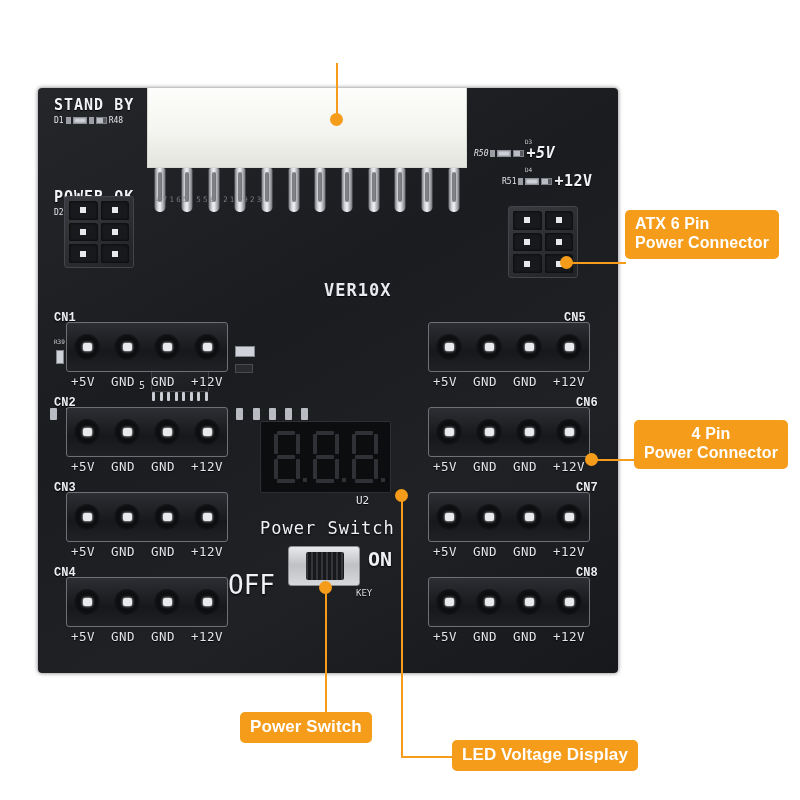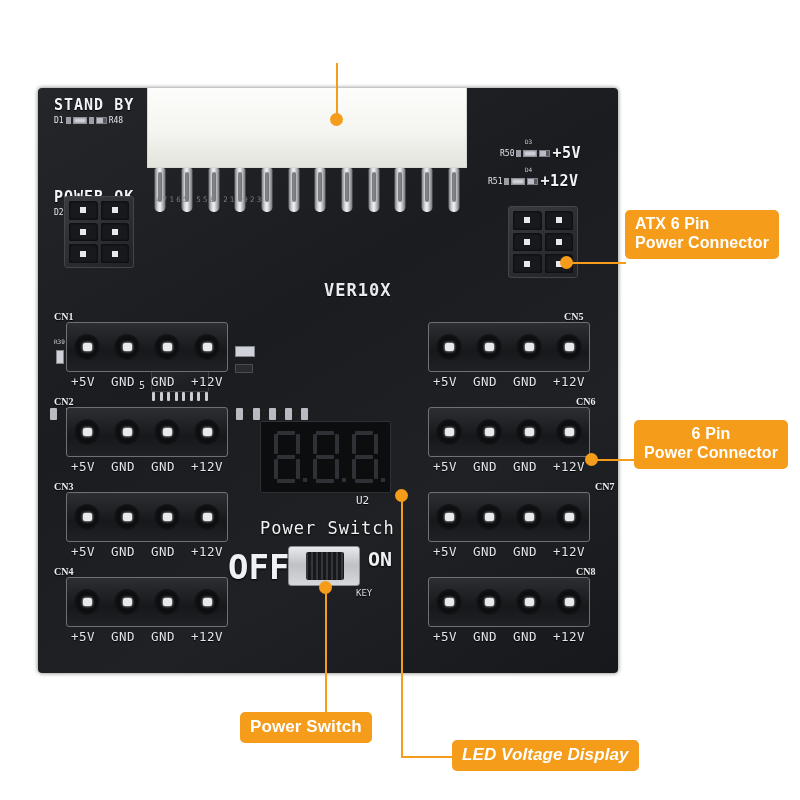--- a/index.html
+++ b/index.html
@@ -119,22 +119,22 @@
   .cn .hole {
     width:26px; height:26px; border-radius:50%;
     background: radial-gradient(circle at 50% 50%, #0d0e10 55%, #26272b 100%);
     display:flex; align-items:center; justify-content:center;
   }
   .cn .hole i {
     width:9px; height:8px; background:#e9eaee; border-radius:2px;
     box-shadow:0 0 3px #fff;
   }
   .cn-label {
-    position:absolute; font-family:Liberation Serif, serif;
-    font-size:10px; color:#eceef2; font-weight:bold; text-shadow:0 1px 1px #000;
+    position:absolute; font-family:Liberation Mono, monospace;
+    font-size:12px; color:#eceef2; font-weight:bold; text-shadow:0 1px 1px #000;
   }
   .cn-pins {
     position:absolute; width:168px; display:flex; justify-content:space-around;
     font-family:"DejaVu Sans Mono", monospace; font-size:12.5px; color:#e4e5ea;
     text-shadow:0 1px 1px #000; letter-spacing:.5px;
   }
 
   
   #ic {
     position:absolute; left:113px; top:270px; width:58px; height:34px;
@@ -222,32 +222,32 @@
       <div class="row">
         <span class="rlabel">D2</span>
         <span class="pad"></span>
         <span class="res"></span>
         <span class="pad"></span>
         <span class="diode"></span>
         <span class="rlabel">R49</span>
       </div>
     </div>
 
-    <div class="statusblk" style="left:462px; top:56px;">
+    <div class="statusblk" style="left:436px; top:56px;font-style:italic;">
       <div class="row" style="margin:0;">
         <span class="rlabel">R50</span>
         <span class="pad"></span>
         <span class="res"></span>
         <span class="diode"></span>
         <span class="vlabel">+5V</span>
       </div>
     </div>
     <div class="rtext" style="left:487px; top:50px;">D3</div>
 
-    <div class="statusblk" style="left:450px; top:84px;">
+    <div class="statusblk" style="left:464px; top:84px;">
       <div class="row" style="margin:0;">
         <span class="rlabel">R51</span>
         <span class="pad"></span>
         <span class="res"></span>
         <span class="diode"></span>
         <span class="vlabel">+12V</span>
       </div>
     </div>
     <div class="rtext" style="left:487px; top:78px;">D4</div>
 
@@ -375,21 +375,21 @@
         <span class="seg h sG"></span>
           <span class="seg v sE"></span>
           <span class="seg v sC"></span>
         <span class="seg h sD"></span>
           <span class="dp"></span>
       </div>
     </div>
     <div class="silk" style="left:318px; top:406px; font-size:11px;">U2</div>
 
     <div class="swtext" style="left:222px; top:430px; font-size:17px; letter-spacing:1px;">Power Switch</div>
-    <div class="swtext" style="left:190px; top:459px; font-size:34px; font-weight:bold;">OFF</div>
+    <div class="swtext" style="left:190px; top:482px; font-size:26px; font-weight:normal;">OFF</div>
     <div class="swtext" style="left:330px; top:459px; font-size:20px; font-weight:bold;">ON</div>
     <div id="sw">
       <div class="lever"></div>
     </div>
     <div class="silk" style="left:318px; top:500px; font-size:9px; color:#d7d9de;">KEY</div>
 
     <div class="cn-label" style="left:16px; top:223px;">CN1</div>
     <div class="cn" style="left:28px; top:234px;">
       <span class="hole">
           <i></i>
@@ -514,21 +514,21 @@
           <i></i>
         </span>
     </div>
     <div class="cn-pins" style="left:387px; top:371px;">
       <span>+5V</span>
         <span>GND</span>
       <span>GND</span>
         <span>+12V</span>
     </div>
 
-    <div class="cn-label" style="left:538px; top:393px;margin-left:19px;">CN7</div>
+    <div class="cn-label" style="left:538px; top:393px;">CN7</div>
     <div class="cn" style="left:390px; top:404px;">
       <span class="hole">
           <i></i>
         </span>
         <span class="hole">
           <i></i>
         </span>
         <span class="hole">
           <i></i>
         </span>
@@ -571,28 +571,28 @@
   <div class="dot" style="left:330px; top:113px;"></div>
 
   <div class="callout" style="left:625px; top:210px; font-size:16px; text-align:left;">
     <div>ATX 6 Pin</div>
     <div>Power Connector</div>
   </div>
   <div class="leader h" style="left:566px; top:262px; width:60px;"></div>
   <div class="dot" style="left:560px; top:256px;"></div>
 
   <div class="callout" style="left:634px; top:420px; font-size:16px;">
-    <div>6 Pin</div>
+    <div>4 Pin</div>
     <div>Power Connector</div>
   </div>
   <div class="leader h" style="left:592px; top:459px; width:44px;"></div>
   <div class="dot" style="left:585px; top:453px;"></div>
 
   <div class="callout" style="left:240px; top:712px; font-size:17px;">Power Switch</div>
   <div class="leader v" style="left:325px; top:592px; height:120px;"></div>
   <div class="dot" style="left:319px; top:581px;"></div>
 
-  <div class="callout" style="left:452px; top:740px; font-size:17px;font-style:italic;">LED Voltage Display</div>
+  <div class="callout" style="left:452px; top:740px; font-size:17px;">LED Voltage Display</div>
   <div class="leader v" style="left:401px; top:500px; height:258px;"></div>
   <div class="leader h" style="left:401px; top:756px; width:54px;"></div>
   <div class="dot" style="left:395px; top:489px;"></div>
 
 </div>
 
 </body></html>

